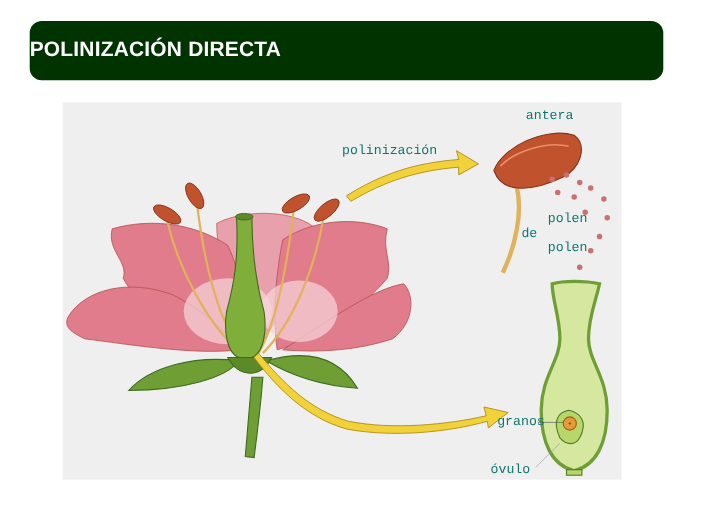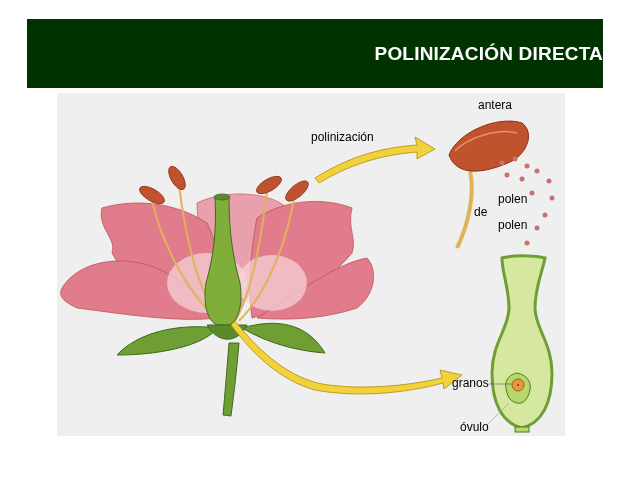--- a/index.html
+++ b/index.html
@@ -1,24 +1,24 @@
 <!DOCTYPE html>
 <html><head>
 <meta charset="utf-8">
 <style>
   html, body { margin: 0; padding: 0; background: #ffffff; }
   body { width: 638px; height: 479px; position: relative; overflow: hidden; font-family: "Liberation Sans", sans-serif; }
   .title-bar {
-    position: absolute; left: 27px; top: 19px; width: 576px; height: 69px;
-    background: #003300; display: flex; align-items: center; justify-content: flex-end;
+    position: absolute; left: 27px; top: 19px; width: 576px; height: 54px;
+    background: #003300; display: flex; align-items: center; justify-content: flex-start; border-radius: 11px;
   }
   .title-text { color: #ffffff; font-weight: bold; font-size: 19px; letter-spacing: 0.2px; }
   .figure { position: absolute; left: 57px; top: 93px; width: 508px; height: 343px; background: #efefef; }
   .figure svg { position: absolute; left: 0; top: 0; }
-  .label { position: absolute; font-family: Liberation Sans, sans-serif; color: #000000; font-size: 12px; line-height: 13px; }
+  .label { position: absolute; font-family: Liberation Mono, monospace; color: #0f766e; font-size: 12px; line-height: 13px; }
 </style>
 </head>
 <body>
 
 <div class="title-bar">
   <span class="title-text">POLINIZACIÓN DIRECTA</span>
 </div>
 
 <div class="figure">
   <svg width="508" height="343" viewBox="0 0 508 343" xmlns="http://www.w3.org/2000/svg">
@@ -101,14 +101,14 @@
       <line x1="430" y1="332" x2="452" y2="310" stroke="#999" stroke-width="0.6"></line>
     </g>
   </svg>
 
   <span class="label" style="left:254px; top:38px;">polinización</span>
   <span class="label" style="left:421px; top:6px;">antera</span>
   <span class="label" style="left:441px; top:100px;">polen</span>
   <span class="label" style="left:417px; top:113px;">de</span>
   <span class="label" style="left:441px; top:126px;">polen</span>
   <span class="label" style="left:395px; top:284px;">granos</span>
-  <span class="label" style="left:403px; top:328px;">óvulo</span>
+  <span class="label" style="left:389px; top:328px;">óvulo</span>
 </div>
 
 </body></html>

